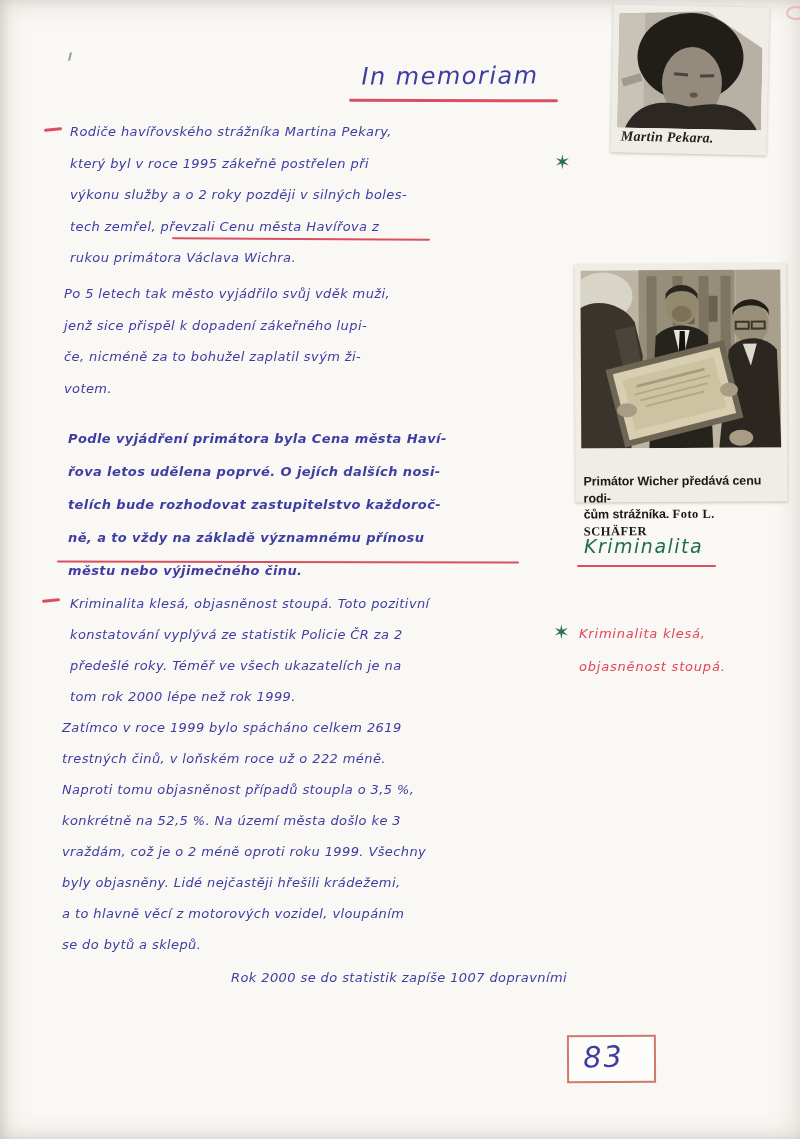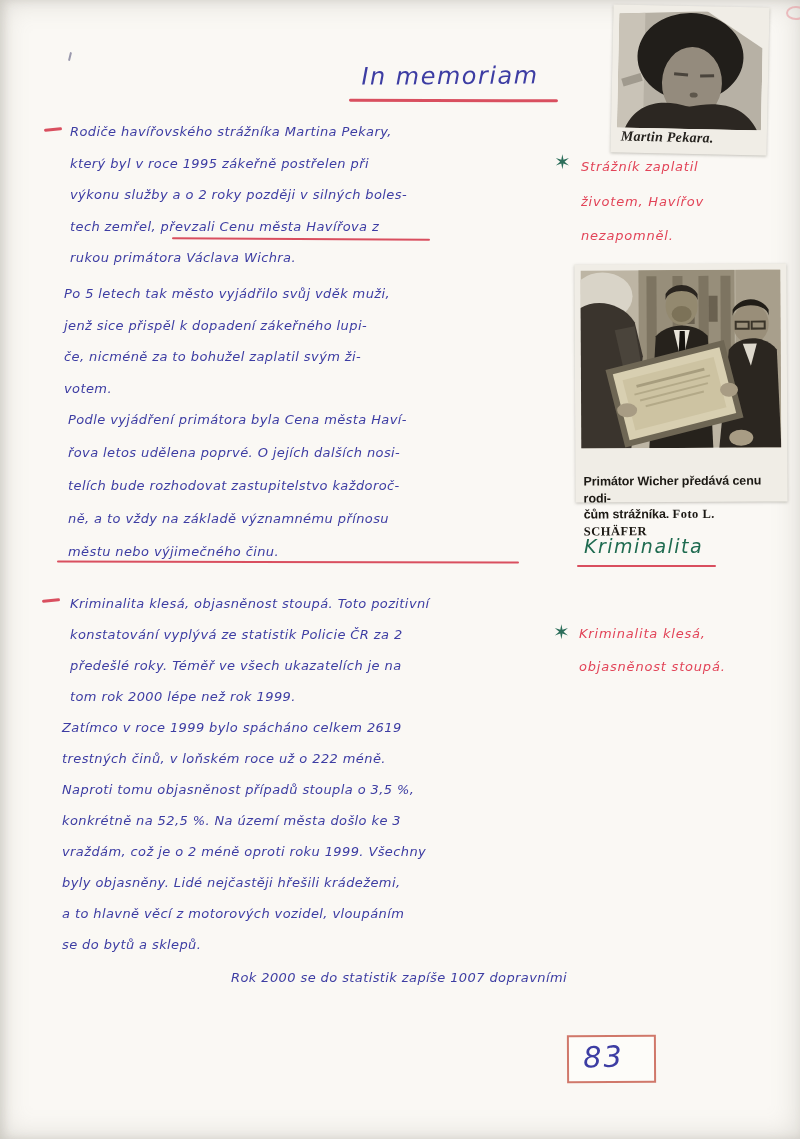--- a/index.html
+++ b/index.html
@@ -62,21 +62,21 @@
 výkonu služby a o 2 roky později v silných boles-
 tech zemřel, převzali Cenu města Havířova z
 rukou primátora Václava Wichra.</div>
   <div class="redline" style="left:172px;top:238px;width:258px;height:2px;transform:rotate(.3deg);"></div>
 
   <div class="hand" style="left:64px;top:278px;width:505px;line-height:31.5px;">Po 5 letech tak město vyjádřilo svůj vděk muži,
 jenž sice přispěl k dopadení zákeřného lupi-
 če, nicméně za to bohužel zaplatil svým ži-
 votem.</div>
 
-  <div class="hand" style="left:68px;top:403px;width:510px;line-height:33px;">Podle vyjádření primátora byla Cena města Haví-
+  <div class="hand" style="left:68px;top:422px;width:510px;line-height:33px;font-weight:bold;">Podle vyjádření primátora byla Cena města Haví-
 řova letos udělena poprvé. O jejích dalších nosi-
 telích bude rozhodovat zastupitelstvo každoroč-
 ně, a to vždy na základě významnému přínosu
 městu nebo výjimečného činu.</div>
 
   <div class="redline" style="left:57px;top:561px;width:462px;height:2px;transform:rotate(.15deg);"></div>
 
   <div class="dash" style="left:42px;top:599px;"></div>
   <div class="hand" style="left:70px;top:588px;width:505px;line-height:31px;">Kriminalita klesá, objasněnost stoupá. Toto pozitivní
 konstatování vyplývá ze statistik Policie ČR za 2
@@ -111,23 +111,20 @@
         <rect x="82" y="63" width="14" height="3" fill="#4a443c" transform="rotate(-2 89 64)"></rect>
         <ellipse cx="76" cy="84" rx="4" ry="2.5" fill="#5d564b"></ellipse>
         <rect x="68" y="95" width="16" height="2.5" fill="#5d564b" transform="rotate(-2 76 96)"></rect>
         <path d="M8,118 C20,92 44,88 72,96 C102,88 128,94 140,118 Z" fill="#2c2722"></path>
       </g>
     </svg>
     <div class="clip-caption-serif" style="left:10px;top:124px;">Martin Pekara.</div>
   </div>
 
   <div class="asterisk" style="left:554px;top:150px;">✶</div>
-  <div class="hand hand-red" style="left:581px;top:150px;width:210px;line-height:34.5px;letter-spacing:.8px;">Strážník zaplatil
-životem, Havířov
-nezapomněl.</div>
 
   <div class="clipping" style="left:575px;top:264px;width:212px;height:238px;transform:rotate(-.3deg);">
     <svg width="200" height="178" style="position:absolute;left:6px;top:6px;" viewBox="0 0 200 178">
       <rect x="0" y="0" width="200" height="178" fill="#bdb5a4"></rect>
       <g>
         <rect x="58" y="0" width="96" height="120" fill="#978e7a"></rect>
         <rect x="66" y="6" width="10" height="108" fill="#7d7461"></rect>
         <rect x="92" y="6" width="10" height="108" fill="#7d7461"></rect>
         <rect x="118" y="6" width="10" height="108" fill="#7d7461"></rect>
         <rect x="140" y="6" width="10" height="108" fill="#7d7461"></rect>

